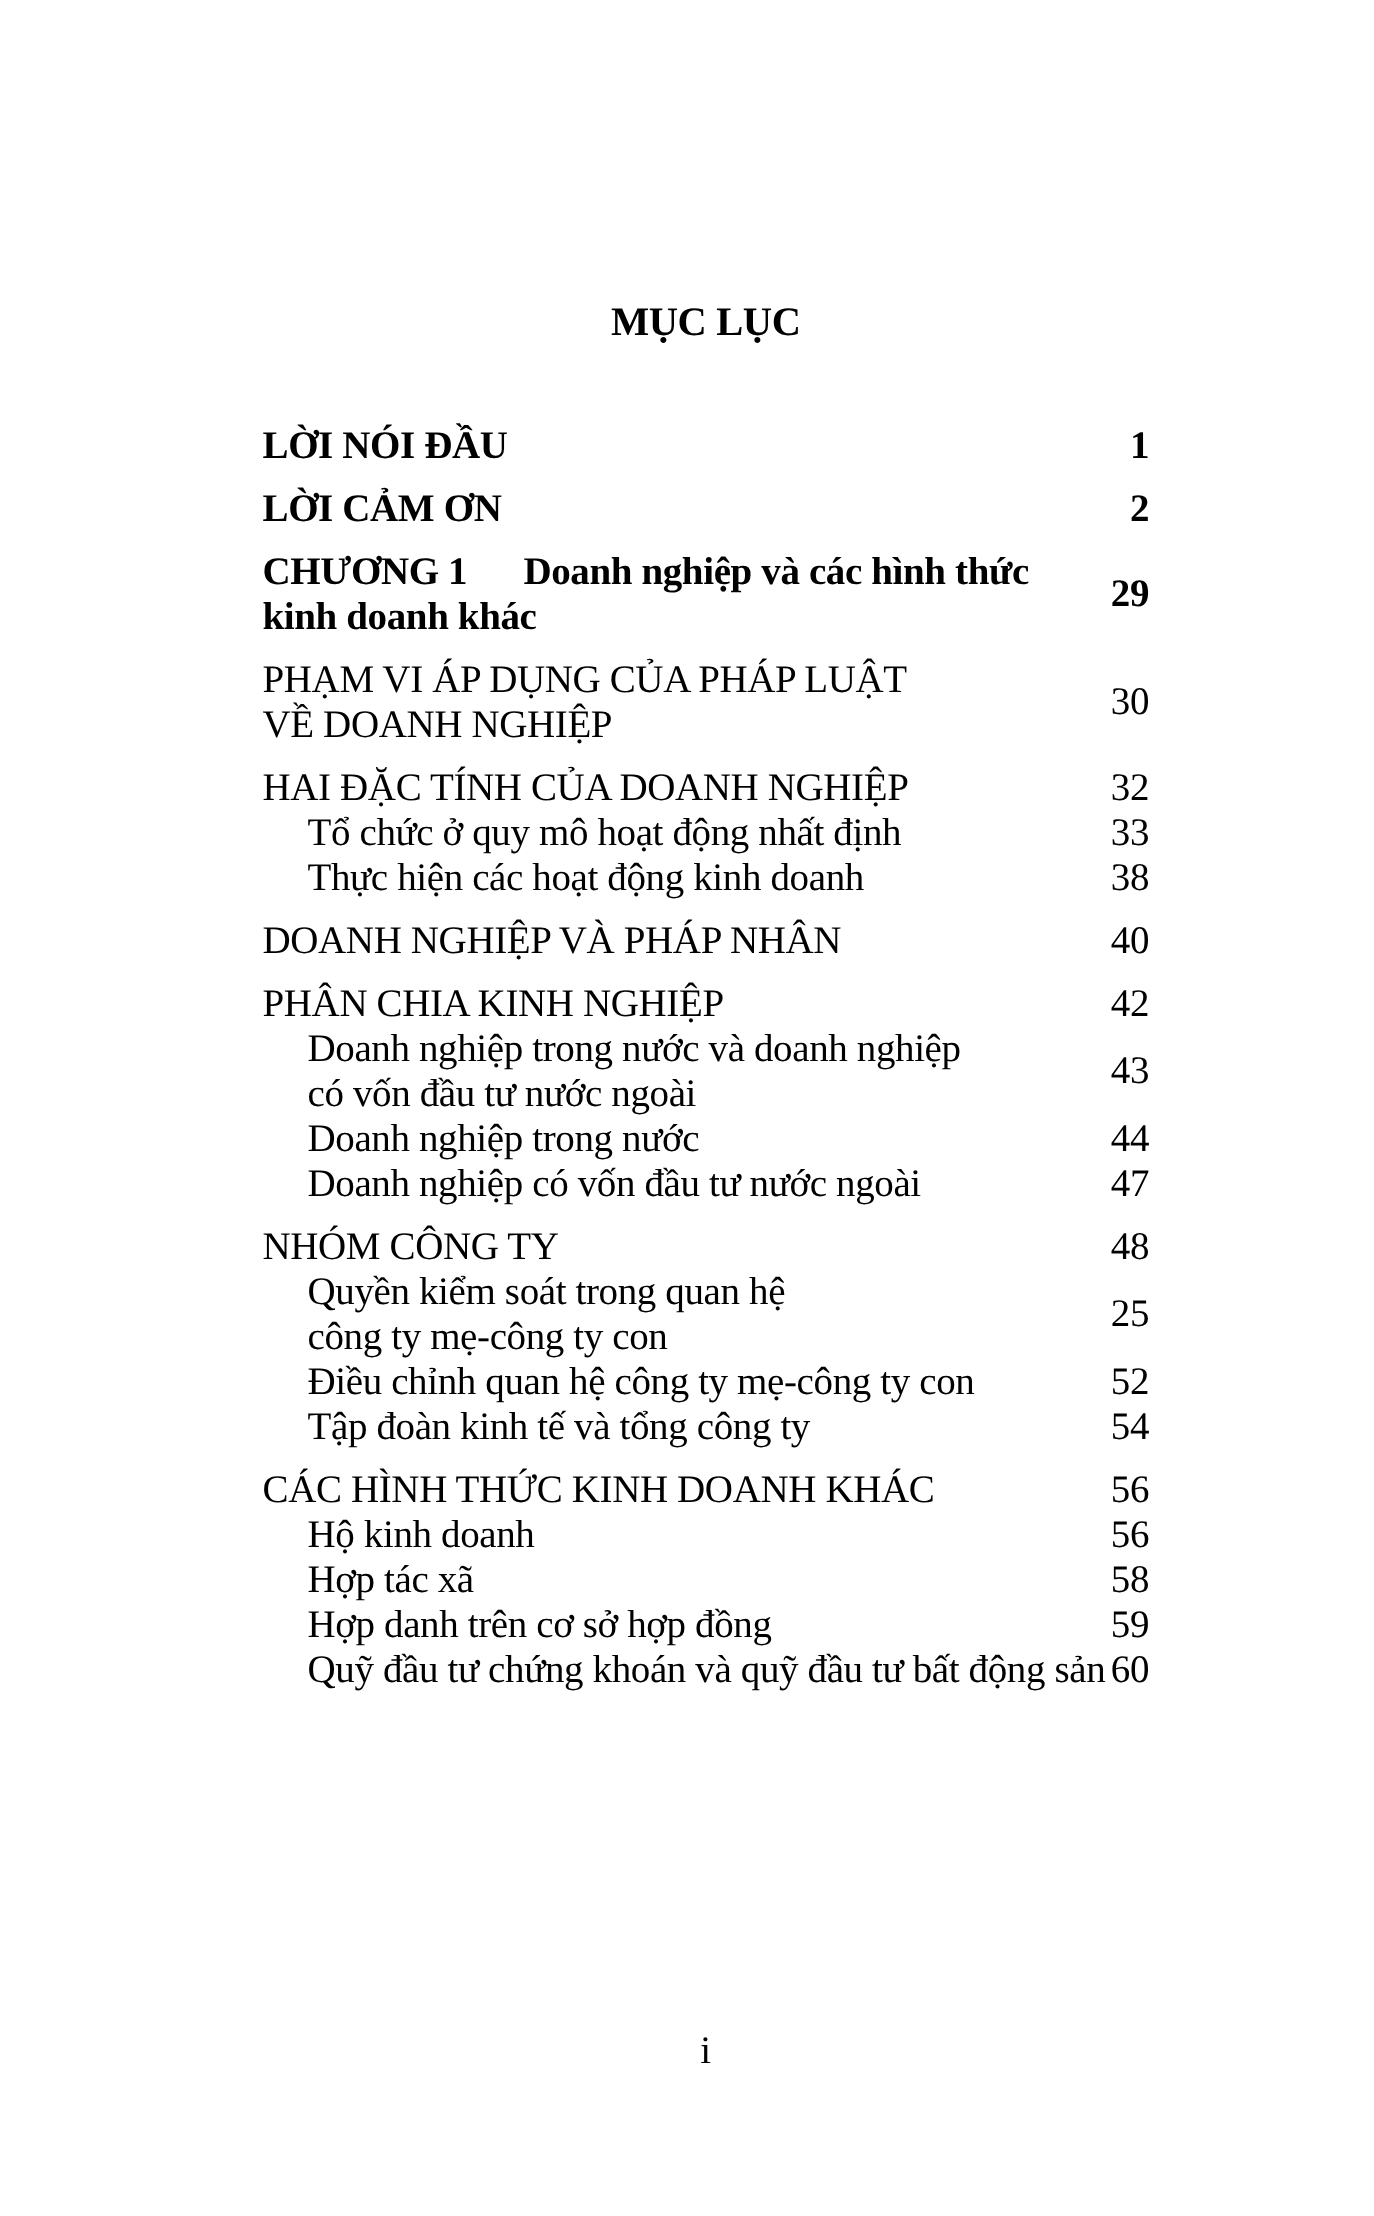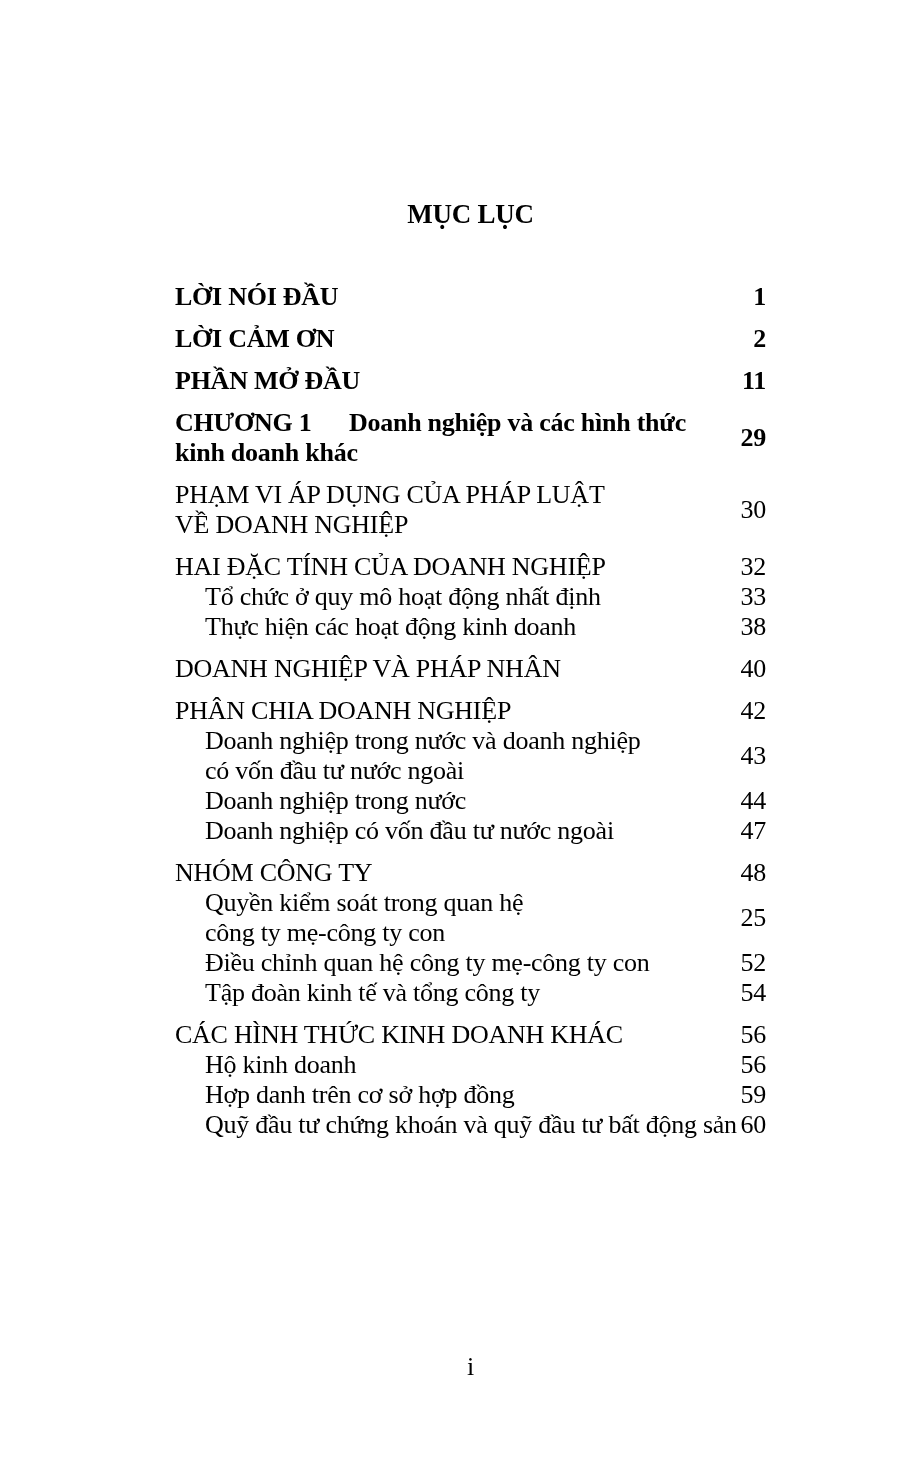--- a/index.html
+++ b/index.html
@@ -89,26 +89,20 @@
           <div class="pagecol">1</div>
         </div>
         <div class="row chapter-bold">
           <div class="titlecol">
             <div class="line">LỜI CẢM ƠN</div>
           </div>
           <div class="pagecol">2</div>
         </div>
         <div class="row chapter-bold">
           <div class="titlecol">
-            <div class="line">PHẦN MỞ ĐẦU</div>
-          </div>
-          <div class="pagecol">11</div>
-        </div>
-        <div class="row chapter-bold">
-          <div class="titlecol">
             <div class="line">CHƯƠNG 1&nbsp;&nbsp;&nbsp;&nbsp;&nbsp; Doanh nghiệp và các hình thức</div>
             <div class="line">kinh doanh khác</div>
           </div>
           <div class="pagecol">29</div>
         </div>
         <div class="row section">
           <div class="titlecol">
             <div class="line">PHẠM VI ÁP DỤNG CỦA PHÁP LUẬT</div>
             <div class="line">VỀ DOANH NGHIỆP</div>
           </div>
@@ -133,21 +127,21 @@
           <div class="pagecol">38</div>
         </div>
         <div class="row section">
           <div class="titlecol">
             <div class="line">DOANH NGHIỆP VÀ PHÁP NHÂN</div>
           </div>
           <div class="pagecol">40</div>
         </div>
         <div class="row section">
           <div class="titlecol">
-            <div class="line">PHÂN CHIA DOANH NGHIỆP</div>
+            <div class="line">PHÂN CHIA KINH NGHIỆP</div>
           </div>
           <div class="pagecol">42</div>
         </div>
         <div class="row sub">
           <div class="titlecol">
             <div class="line">Doanh nghiệp trong nước và doanh nghiệp</div>
             <div class="line">có vốn đầu tư nước ngoài</div>
           </div>
           <div class="pagecol">43</div>
         </div>
@@ -192,20 +186,26 @@
           <div class="titlecol">
             <div class="line">CÁC HÌNH THỨC KINH DOANH KHÁC</div>
           </div>
           <div class="pagecol">56</div>
         </div>
         <div class="row sub">
           <div class="titlecol">
             <div class="line">Hộ kinh doanh</div>
           </div>
           <div class="pagecol">56</div>
+        </div>
+        <div class="row sub">
+          <div class="titlecol">
+            <div class="line">Hợp tác xã</div>
+          </div>
+          <div class="pagecol">58</div>
         </div>
         <div class="row sub">
           <div class="titlecol">
             <div class="line">Hợp danh trên cơ sở hợp đồng</div>
           </div>
           <div class="pagecol">59</div>
         </div>
         <div class="row sub">
           <div class="titlecol">
             <div class="line">Quỹ đầu tư chứng khoán và quỹ đầu tư bất động sản</div>

